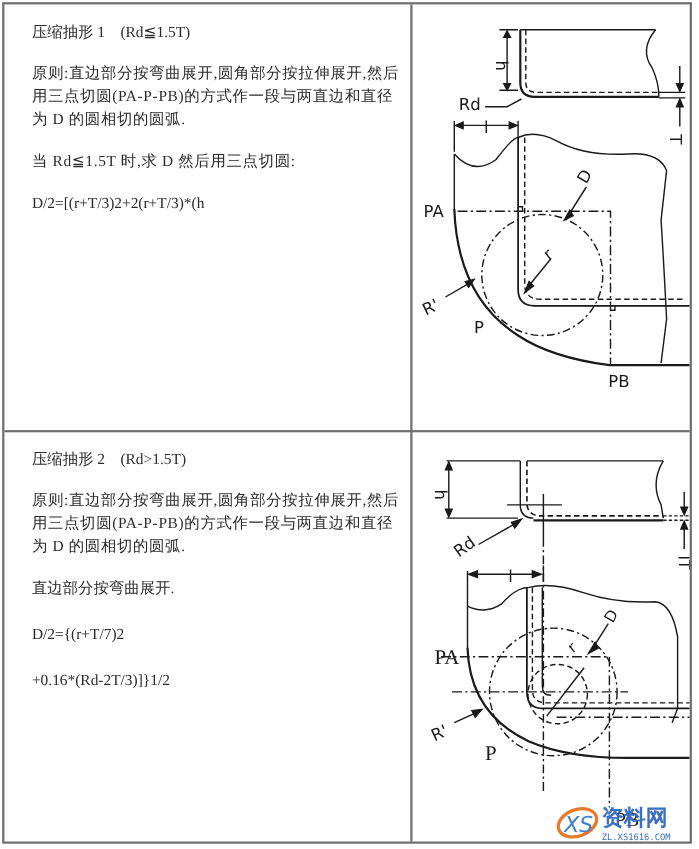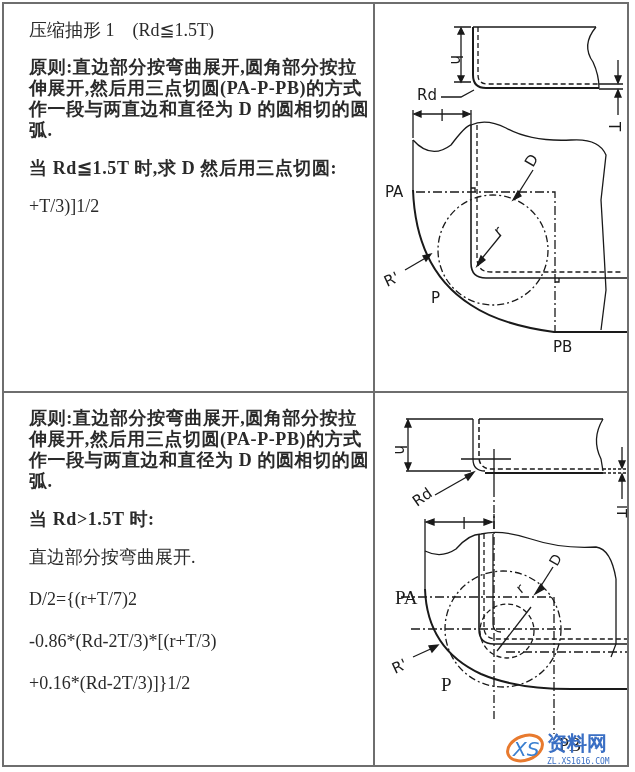--- a/index.html
+++ b/index.html
@@ -2,53 +2,52 @@
 <html><head>
 <meta charset="utf-8">
 <style>
   html, body { margin: 0; padding: 0; background: #ffffff; }
   body { width: 635px; height: 772px; position: relative; overflow: hidden;
          font-family: "Liberation Serif", "DejaVu Serif", serif; color: #2a2a2a; }
   .table { position: absolute; left: 2px; top: 2px; width: 627px; height: 765px;
            border: 2px solid #6e6e6e; box-sizing: border-box; }
   .vline { position: absolute; left: 369px; top: 0; width: 2px; height: 100%; background: #6e6e6e; }
   .hline { position: absolute; left: 0; top: 387px; width: 100%; height: 2px; background: #6e6e6e; }
-  .cell-text { position: absolute; left: 25px; width: 340px; font-size: 18px; line-height: 21px; }
+  .cell-text { position: absolute; left: 25px; width: 340px; font-size: 14px; line-height: 21px; }
   .cell-text p { margin: 0; }
   .c1 { top: 16px; }
   .c2 { top: 404px; }
   .title { margin-bottom: 16px !important; }
-  .para { margin-bottom: 17px !important; letter-spacing: 0.6px; font-weight: bold; }
+  .para { margin-bottom: 17px !important; letter-spacing: 0.6px; }
   .formula { margin-bottom: 21px !important; }
   .diagram { position: absolute; }
   .d1 { left: 371px; top: 0px; width: 256px; height: 387px; }
   .d2 { left: 371px; top: 389px; width: 256px; height: 376px; }
   svg text { font-family: "DejaVu Sans", "Liberation Sans", sans-serif; }
   .watermark { position: absolute; left: 505px; top: 728px; width: 126px; height: 40px; }
 </style>
 </head>
 <body>
 
 <div class="table">
   <div class="vline"></div>
   <div class="hline"></div>
 
   <div class="cell-text c1">
     <p class="title">压缩抽形 1　(Rd≦1.5T)</p>
     <p class="para">原则:直边部分按弯曲展开,圆角部分按拉伸展开,然后用三点切圆(PA-P-PB)的方式作一段与两直边和直径为 D 的圆相切的圆弧.</p>
     <p class="para">当 Rd≦1.5T 时,求 D 然后用三点切圆:</p>
-    <p class="formula">+T/3)]1/2</p>
+    <p class="formula">D/2=[(r+T/3)2+2(r+T/3)*(h</p>
   </div>
 
   <div class="cell-text c2">
+    <p class="title">压缩抽形 2　(Rd&gt;1.5T)</p>
     <p class="para">原则:直边部分按弯曲展开,圆角部分按拉伸展开,然后用三点切圆(PA-P-PB)的方式作一段与两直边和直径为 D 的圆相切的圆弧.</p>
-    <p class="para">当 Rd&gt;1.5T 时:</p>
     <p class="formula">直边部分按弯曲展开.</p>
     <p class="formula">D/2={(r+T/7)2</p>
-    <p class="formula">-0.86*(Rd-2T/3)*[(r+T/3)</p>
     <p class="formula">+0.16*(Rd-2T/3)]}1/2</p>
   </div>
 </div>
 
 <div class="diagram d1">
   <svg width="256" height="387" viewBox="0 0 256 387" xmlns="http://www.w3.org/2000/svg">
     <g stroke="#1a1a1a" fill="none" stroke-width="1.3">
 
       <path d="M102 27 L225 27"></path>
       <path d="M225 27 Q210 45 222 62 Q228 75 228 88"></path>

